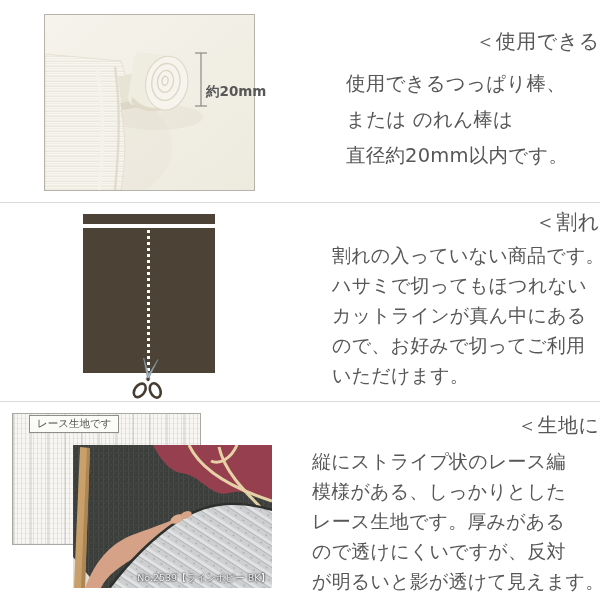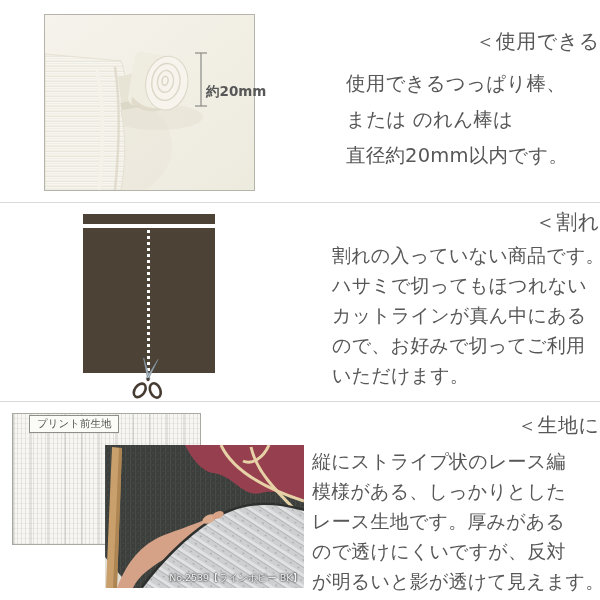--- a/index.html
+++ b/index.html
@@ -53,21 +53,21 @@
       repeating-linear-gradient(90deg,rgba(125,125,118,.16) 0 1px,transparent 1px 4px),
       repeating-linear-gradient(90deg,rgba(140,140,132,.20) 0 2px,transparent 2px 17px),
       repeating-linear-gradient(0deg,rgba(150,150,142,.10) 0 1px,transparent 1px 5px),
       #f7f6f3;
   }
   .back-photo-label{
     position:absolute;left:16px;top:1px;padding:1px 7px;
     border:1px solid #8f8f89;background:#fbfbf8;font-size:10.5px;color:#55564f;white-space:nowrap;
   }
   .front-photo{
-    position:absolute;left:105px;top:445px;width:201px;height:143px;z-index:2;
+    position:absolute;left:73px;top:445px;width:201px;height:143px;z-index:2;
   }
   .front-photo svg{display:block;}
   .front-photo-caption{
     position:absolute;right:4px;bottom:3px;font-size:9.5px;color:#f2f2f2;
     text-shadow:0 0 2px rgba(0,0,0,.85),0 0 2px rgba(0,0,0,.6);white-space:nowrap;letter-spacing:0;
   }
 </style>
 </head>
 <body>
 
@@ -144,21 +144,21 @@
     <div>割れの入っていない商品です。</div>
     <div>ハサミで切ってもほつれない</div>
     <div>カットラインが真ん中にある</div>
     <div>ので、お好みで切ってご利用</div>
     <div>いただけます。</div>
   </div>
 
   <div class="divider" id="divider-2"></div>
 
   <div class="back-photo">
-    <span class="back-photo-label">プリント前生地</span>
+    <span class="back-photo-label">レース生地です</span>
   </div>
 
   <div class="front-photo">
     <svg width="199" height="143" viewBox="0 0 199 143">
       <defs>
         <pattern id="chstripe" width="5" height="6" patternUnits="userSpaceOnUse">
           <rect width="5" height="6" style="fill:var(--charcoal-fabric,#3b3e3b)"></rect>
           <path d="M0.5 0 V6" stroke="#474b47" stroke-width="1"></path>
           <circle cx="3" cy="2" r="0.5" fill="#6a6e68" opacity="0.7"></circle>
           <circle cx="1.6" cy="4.6" r="0.4" fill="#565a55"></circle>

